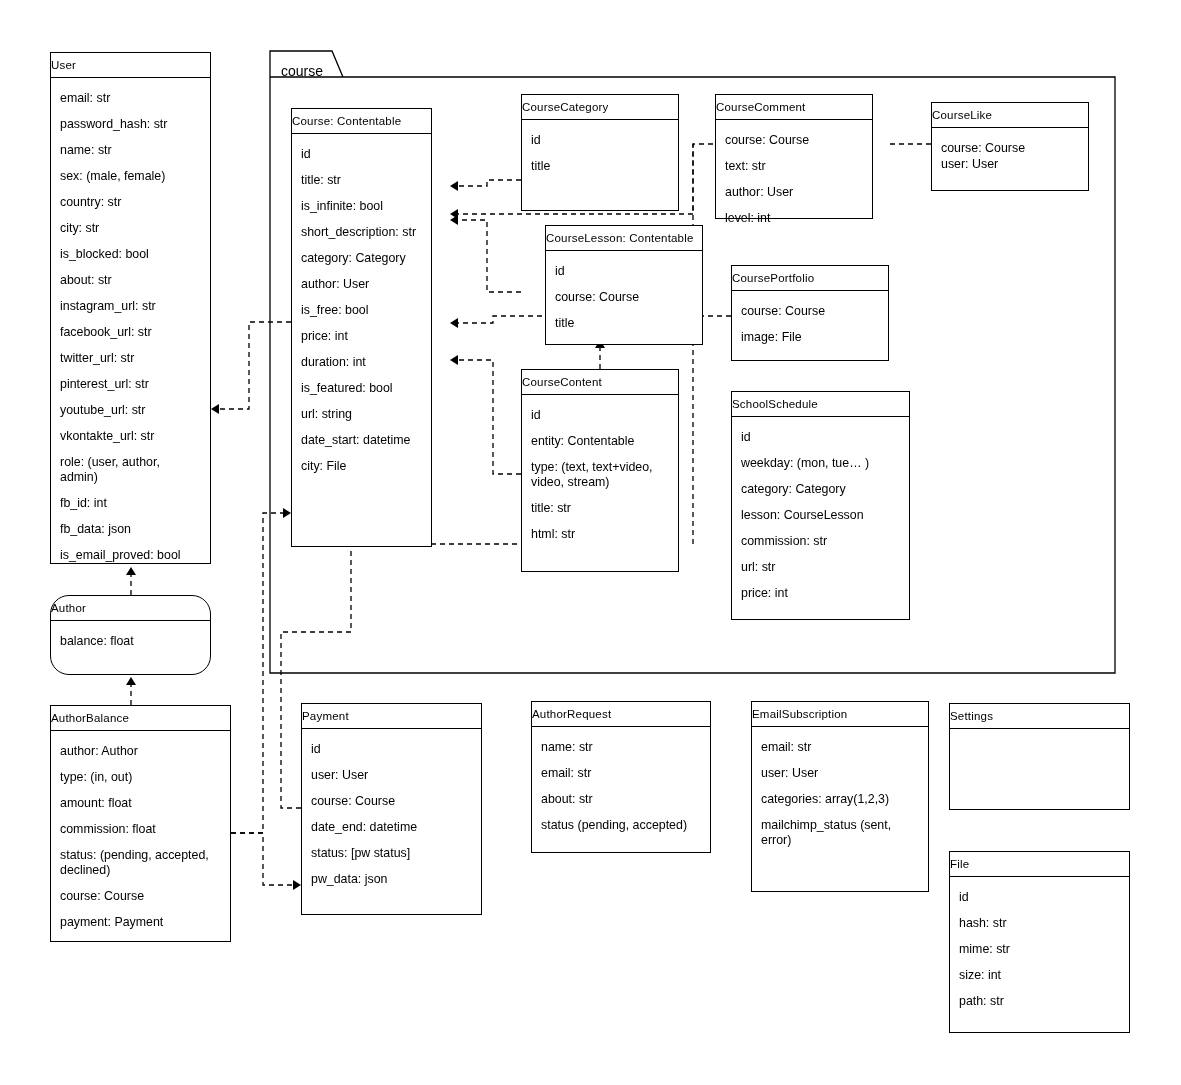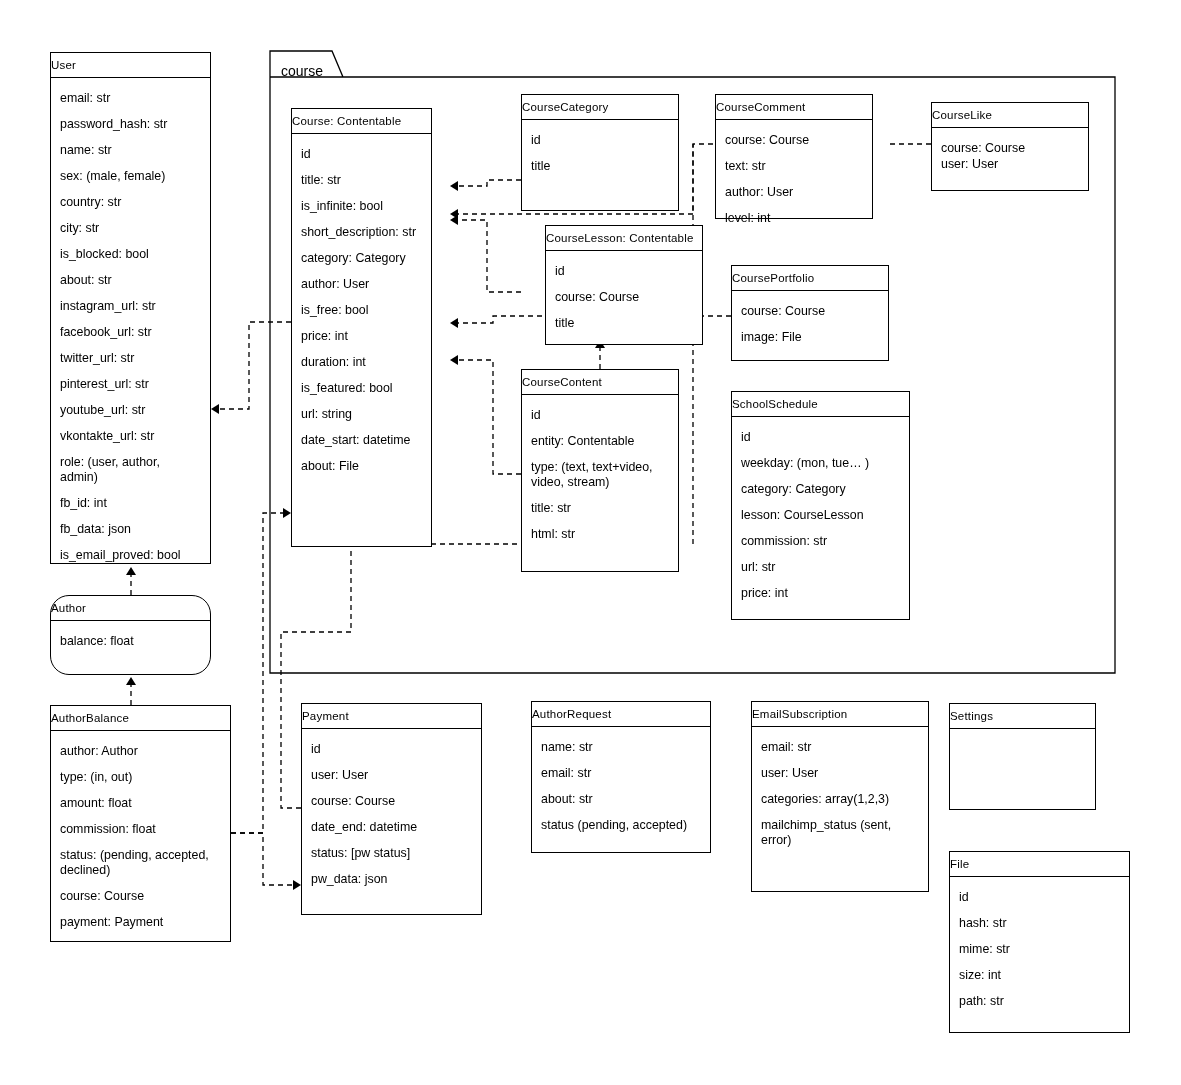--- a/index.html
+++ b/index.html
@@ -204,21 +204,21 @@
           <div class="attr">is_infinite: bool</div>
           <div class="attr">short_description: str</div>
           <div class="attr">category: Category</div>
           <div class="attr">author: User</div>
           <div class="attr">is_free: bool</div>
           <div class="attr">price: int</div>
           <div class="attr">duration: int</div>
           <div class="attr">is_featured: bool</div>
           <div class="attr">url: string</div>
           <div class="attr">date_start: datetime</div>
-          <div class="attr">about: File</div>
+          <div class="attr">city: File</div>
         </div>
       </div>
       <div class="umlbox" style="left: 521px; top: 94px; width: 158px; height: 117px;">
         <div class="cls-title">CourseCategory</div>
         <div class="cls-body">
           <div class="attr">id</div>
           <div class="attr">title</div>
         </div>
       </div>
       <div class="umlbox" style="left: 521px; top: 225px; width: 158px; height: 120px; margin-left: 24px;">
@@ -297,21 +297,21 @@
       </div>
       <div class="umlbox" style="left: 751px; top: 701px; width: 178px; height: 191px;">
         <div class="cls-title">EmailSubscription</div>
         <div class="cls-body">
           <div class="attr">email: str</div>
           <div class="attr">user: User</div>
           <div class="attr">categories: array(1,2,3)</div>
           <div class="attr">mailchimp_status (sent, error)</div>
         </div>
       </div>
-      <div class="umlbox" style="left: 949px; top: 703px; width: 147px; height: 107px;">
+      <div class="umlbox" style="left: 949px; top: 703px; width: 181px; height: 107px;">
         <div class="cls-title">Settings</div>
       </div>
       <div class="umlbox" style="left: 949px; top: 851px; width: 181px; height: 182px;">
         <div class="cls-title">File</div>
         <div class="cls-body">
           <div class="attr">id</div>
           <div class="attr">hash: str</div>
           <div class="attr">mime: str</div>
           <div class="attr">size: int</div>
           <div class="attr">path: str</div>

